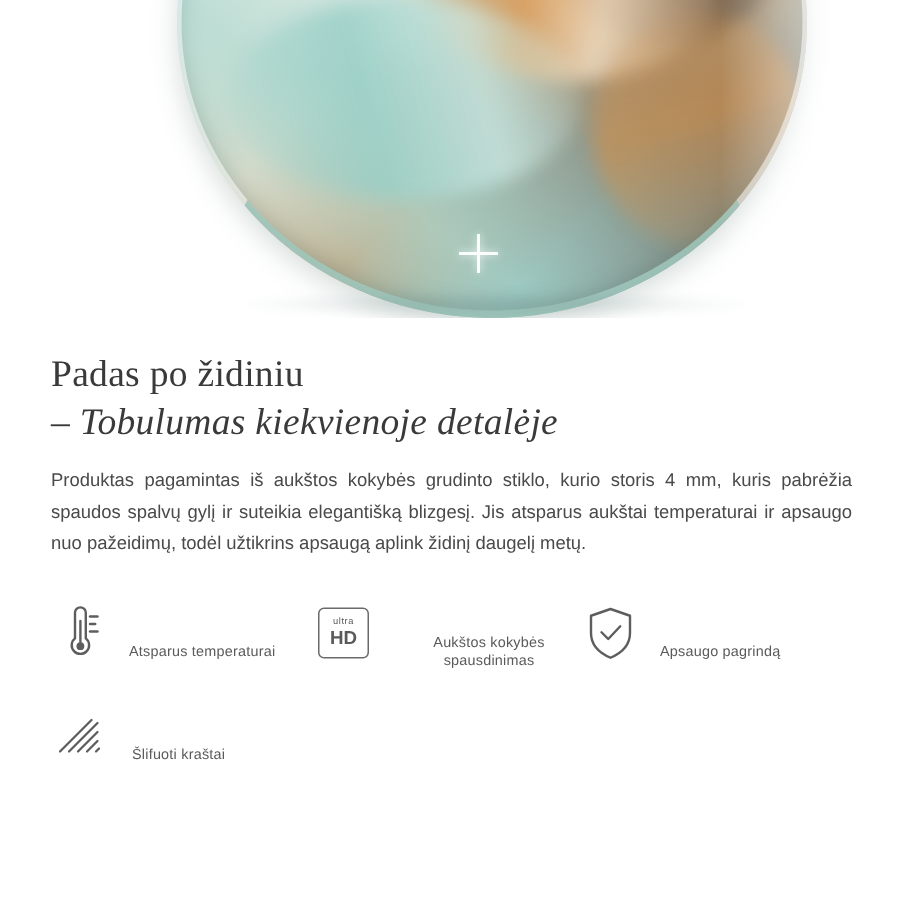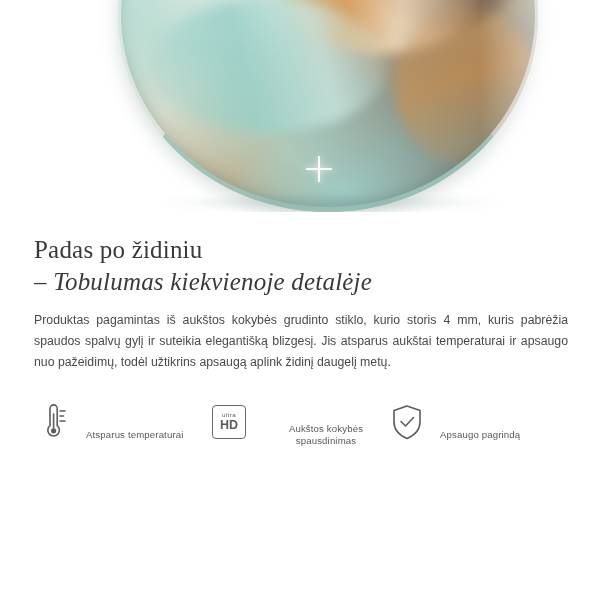--- a/index.html
+++ b/index.html
@@ -238,16 +238,28 @@
       <div class="glyph">
         <svg width="34" height="40" viewBox="0 0 34 40" fill="none" stroke="#5d5d5d" stroke-width="1.6" stroke-linecap="round" stroke-linejoin="round">
           <path d="M17 4 L30 8.5 V20 C30 28 24 33.5 17 36.5 C10 33.5 4 28 4 20 V8.5 Z"></path>
           <path d="M11 19.5 L15.5 24 L23.5 15.5"></path>
         </svg>
       </div>
       <div class="cap">Apsaugo pagrindą</div>
     </div>
 
 
+    <div class="feature">
+      <div class="glyph">
+        <svg width="38" height="34" viewBox="0 0 38 34" fill="none" stroke="#5d5d5d" stroke-width="1.5" stroke-linecap="round">
+          <path d="M6 27 L27 6"></path>
+          <path d="M12 27 L31 8"></path>
+          <path d="M18 27 L31 14"></path>
+          <path d="M24 27 L31 20"></path>
+          <path d="M30 27 L32 25"></path>
+        </svg>
+      </div>
+      <div class="cap">Šlifuoti kraštai</div>
+    </div>
 
 
   </div>
 </div>
 
 </body></html>

